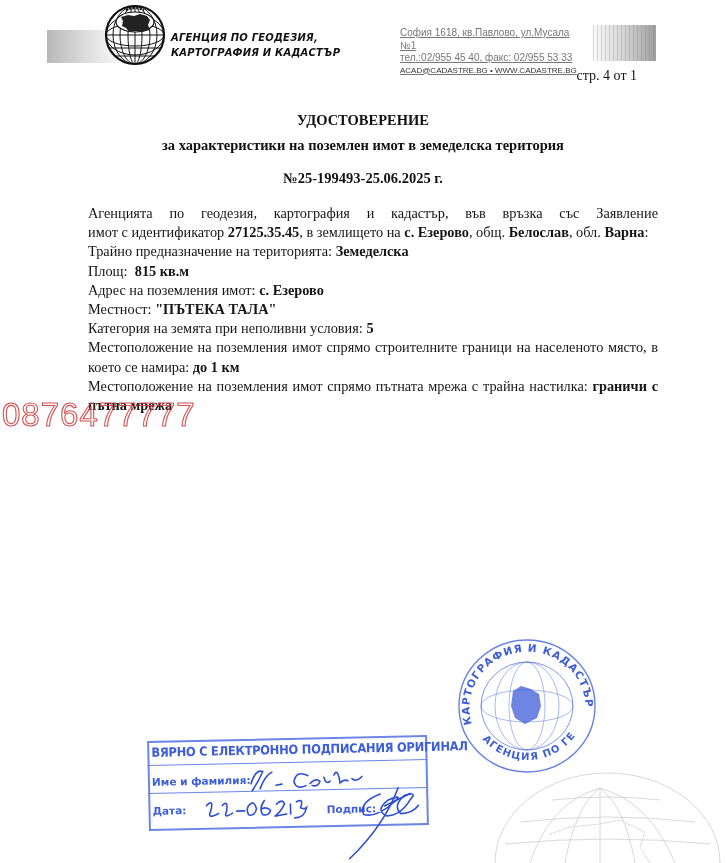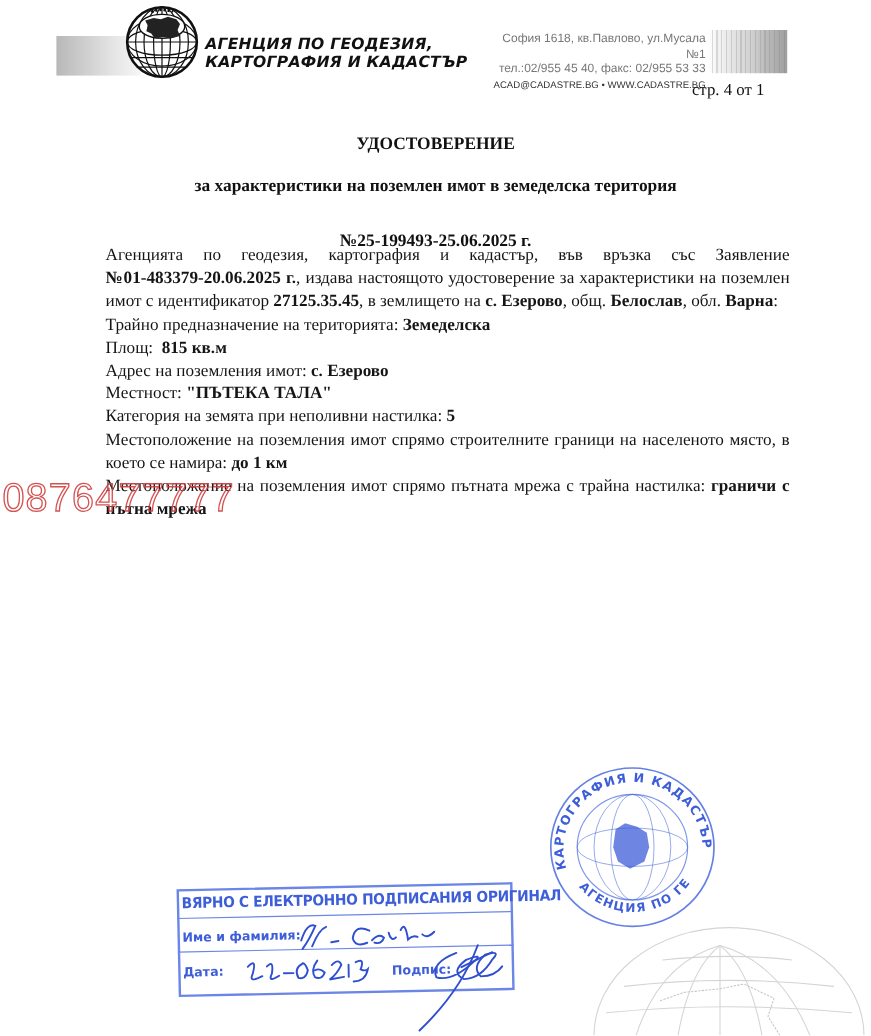--- a/index.html
+++ b/index.html
@@ -10,27 +10,27 @@
     .lh-gradient-left {
       position: absolute; left: 47px; top: 30px; width: 70px; height: 33px;
       background: linear-gradient(to right, #b8b8b8, #e6e6e6 70%, #f6f6f6);
     }
     .lh-globe {
       position: absolute; left: 104px; top: 4px; width: 62px; height: 62px;
     }
     .lh-agency {
       position: absolute; left: 171px; top: 30px;
       font-family: "DejaVu Sans", sans-serif; font-weight: bold; font-style: italic;
-      font-size: 13px; line-height: 15px; color: #111; letter-spacing: 0.2px;
+      font-size: 10px; line-height: 15px; color: #111; letter-spacing: 0.2px;
       text-transform: uppercase;
     }
     .lh-contact {
       position: absolute; left: 400px; top: 27px; width: 188px;
-      font-family: "Liberation Sans", sans-serif; text-align: right;
-      color: #777; font-size: 10px; line-height: 12.5px;
+      font-family: "Liberation Sans", sans-serif; 
+      color: #777; font-size: 10px; line-height: 12.5px; text-decoration: underline;
     }
     .lh-contact .web { font-size: 8px; color: #333; }
     .lh-gradient-right {
       position: absolute; left: 590px; top: 25px; width: 66px; height: 36px;
       background: linear-gradient(to right, #ffffff, #d0d0d0 55%, #9e9e9e);
     }
     .lh-gradient-right::after {
       content: ""; position: absolute; inset: 0;
       background: repeating-linear-gradient(to right, transparent 0 3px, rgba(120,120,120,0.25) 3px 4px);
     }
@@ -112,34 +112,33 @@
   <div>София 1618, кв.Павлово, ул.Мусала №1</div>
   <div>тел.:02/955 45 40, факс: 02/955 53 33</div>
   <div class="web">ACAD@CADASTRE.BG • WWW.CADASTRE.BG</div>
 </div>
 <div class="lh-gradient-right"></div>
 
 <div class="page-number">стр. 4 от 1</div>
 
 <div class="title-block">
   <div class="t">УДОСТОВЕРЕНИЕ</div>
-  <div class="t" style="margin-top:10px">за характеристики на поземлен имот в земеделска територия</div>
-  <div class="t" style="margin-top:21px">№25-199493-25.06.2025 г.</div>
+  <div class="t" style="margin-top:0">за характеристики на поземлен имот в земеделска територия</div>
+  <div class="t" style="margin-top:8px">№25-199493-25.06.2025 г.</div>
 </div>
 
 <div class="body-text">
   <p class="just">Агенцията по геодезия, картография и кадастър, във връзка със Заявление</p>
-  <p class="just"><b>№01-483379-20.06.2025 г.</b><span>, издава настоящото удостоверение за характеристики на поземлен</span></p>
   <p><span>имот с идентификатор </span><b>27125.35.45</b><span>, в землището на </span><b>с. Езерово</b><span>, общ. </span><b>Белослав</b><span>, обл. </span><b>Варна</b><span>:</span></p>
 
   <p><span>Трайно предназначение на територията: </span><b>Земеделска</b></p>
   <p><span style="white-space:pre">Площ:  </span><b>815 кв.м</b></p>
   <p><span>Адрес на поземления имот: </span><b>с. Езерово</b></p>
   <p><span>Местност: </span><b>"ПЪТЕКА ТАЛА"</b></p>
-  <p><span>Категория на земята при неполивни настилка: </span><b>5</b></p>
+  <p><span>Категория на земята при неполивни условия: </span><b>5</b></p>
 
   <p class="just">Местоположение на поземления имот спрямо строителните граници на населеното място, в</p>
   <p><span>което се намира: </span><b>до 1 км</b></p>
 
   <p class="just"><span>Местоположение на поземления имот спрямо пътната мрежа с трайна настилка: </span><b>граничи с</b></p>
   <p><b>пътна мрежа</b></p>
 </div>
 
 <div class="watermark">0876477777</div>
 

